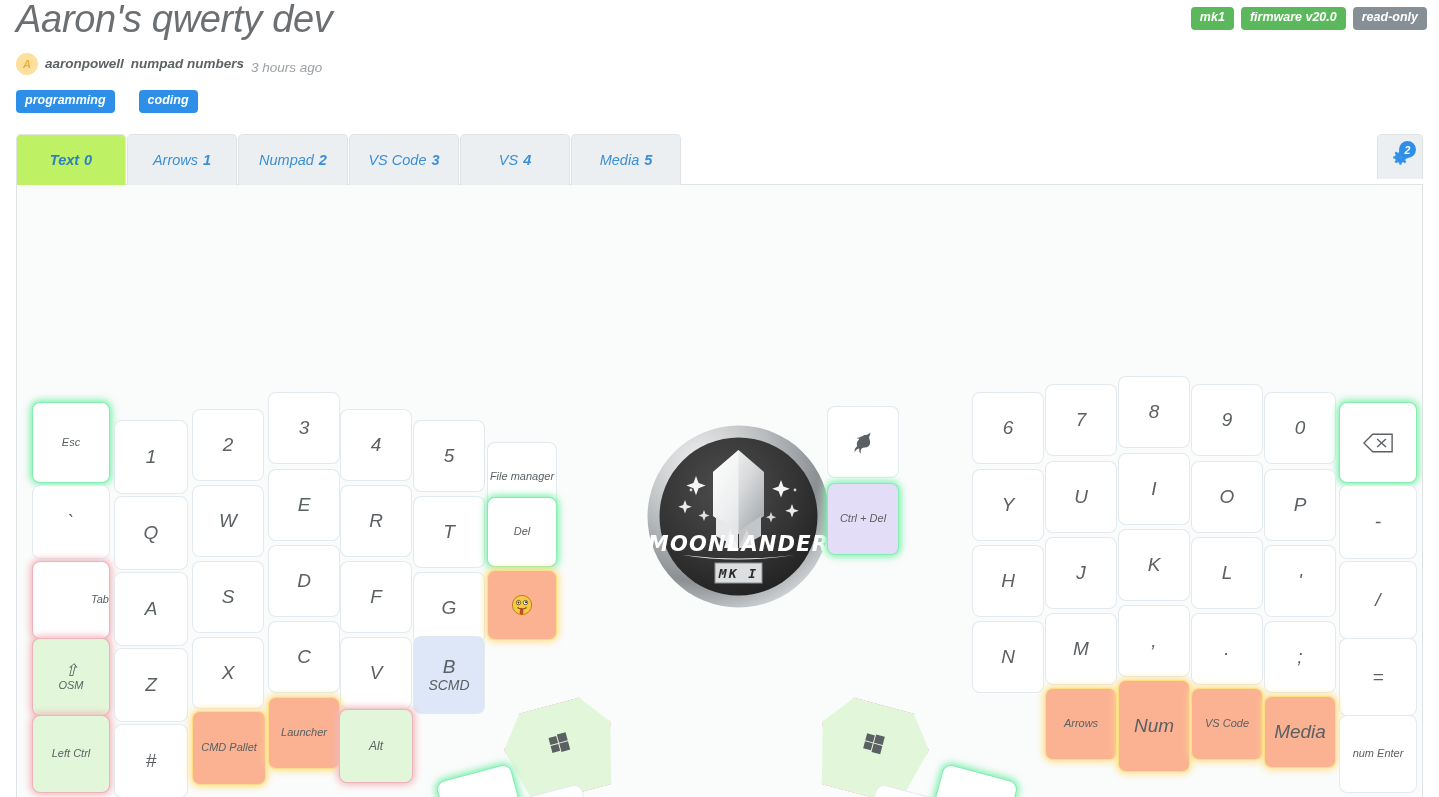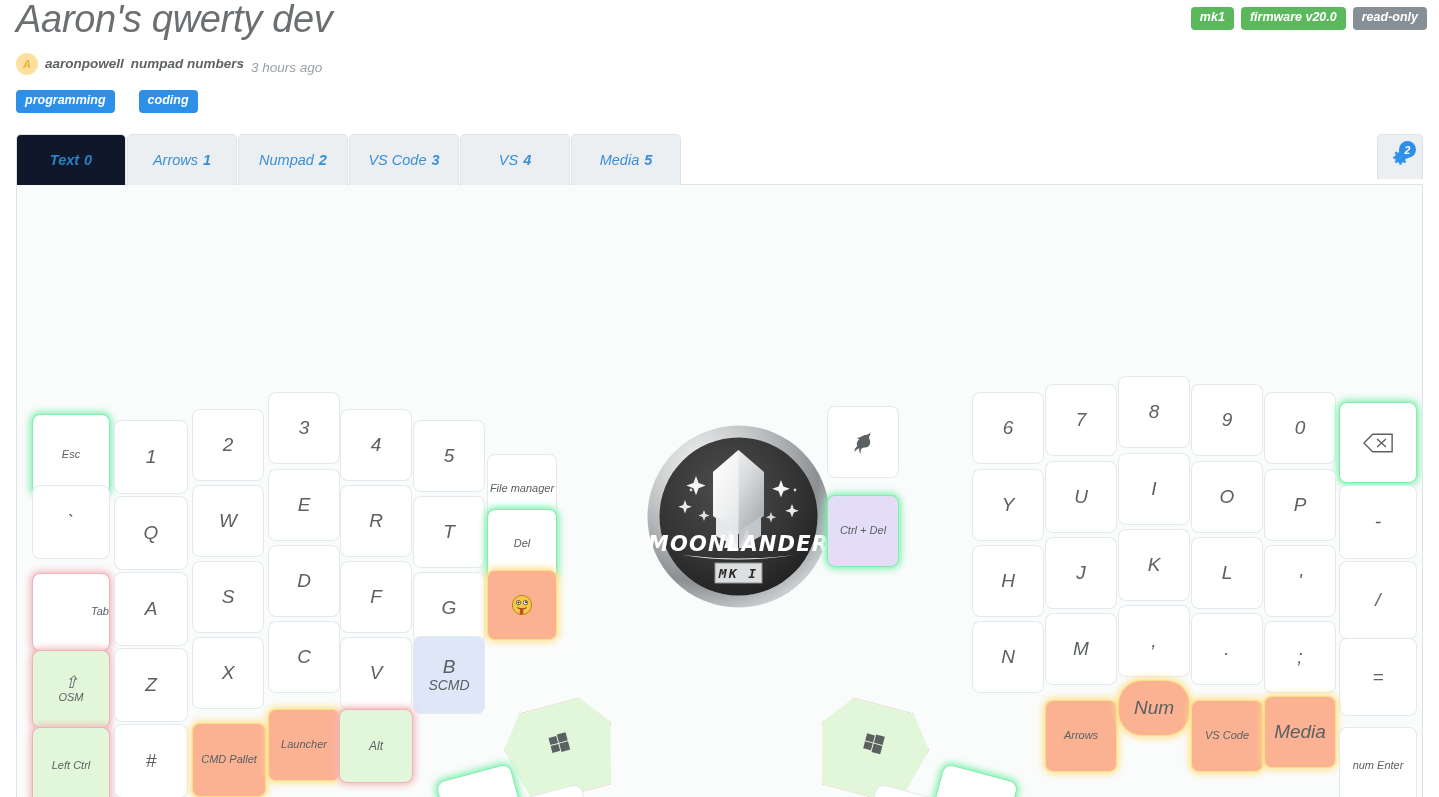--- a/index.html
+++ b/index.html
@@ -62,21 +62,21 @@
     display: flex; align-items: center; justify-content: center;
     border: 1px solid #dfe3e6; border-bottom: none;
     border-radius: 5px 5px 0 0;
     background: #eceff1;
     color: #3b8fd6; font-size: 14.5px;
     margin-right: 1px; padding: 0 18px;
     white-space: nowrap; cursor: pointer;
   }
   .tab .idx { margin-left: 5px; font-weight: 700; }
   .tab.active {
-    background: #0f172a; color: #2d7fc4; font-weight: 700;
+    background: #bef264; color: #2d7fc4; font-weight: 700;
     border-color: #dfe3e6;
     padding-left: 18px;
   }
   .tab.active .idx { font-weight: 700; }
 
   .gear-tab {
     position: absolute; right: 0; top: 0;
     width: 46px; height: 45px;
     border: 1px solid #dfe3e6; border-bottom: none;
     border-radius: 5px 5px 0 0;
@@ -109,21 +109,21 @@
     background: #fff;
     display: flex; flex-direction: column;
     align-items: center; justify-content: center;
     font-size: 19px; color: #5b6063;
     line-height: 1.08;
     cursor: pointer;
     text-align: center;
     box-shadow: 0 0 0 1px #e3eaef;
   }
   .key .sub { font-size: 14px; }
-  .key.small { font-size: 11px; margin-top: 12px; }
+  .key.small { font-size: 11px; }
   .key.small2 { font-size: 12px; }
 
   
   .g-green  { box-shadow: 0 0 7px 3px #7cf0ad, 0 0 0 1px #9be6bd; }
   .g-pink   { box-shadow: 0 0 7px 3px #f2b7bd, 0 0 0 1px #e9a7ae; }
   .g-yellow { box-shadow: 0 0 7px 3px #ffe08a, 0 0 0 1px #f5d477; }
   .g-plain  { box-shadow: 0 0 0 1px #e3eaef; }
 
   .c-white  { background: #ffffff; }
   .c-green  { background: #e2f7d9; }
@@ -445,21 +445,21 @@
           </div>
           <div class="key c-white g-plain" style="left: 1248px; top: 437px; width: 70px; height: 70px;">
             <span>;</span>
           </div>
           <div class="key c-white g-plain" style="left: 1323px; top: 454px; width: 76px; height: 76px;">
             <span>=</span>
           </div>
           <div class="key c-orange g-yellow small" style="left: 1029px; top: 504px; width: 70px; height: 70px;">
             <span>Arrows</span>
           </div>
-          <div class="key c-orange g-yellow" style="left: 1102px; top: 496px; width: 70px; height: 54px; border-radius: 23px;">
+          <div class="key c-orange g-yellow" style="left: 1102px; top: 496px; width: 70px; height: 90px;">
             <span>Num</span>
           </div>
           <div class="key c-orange g-yellow small" style="left: 1175px; top: 504px; width: 70px; height: 70px;">
             <span>VS Code</span>
           </div>
           <div class="key c-orange g-yellow" style="left: 1248px; top: 512px; width: 70px; height: 70px;">
             <span>Media</span>
           </div>
           <div class="key c-white g-plain small" style="left: 1323px; top: 531px; width: 76px; height: 76px;">
             <span>num Enter</span>

